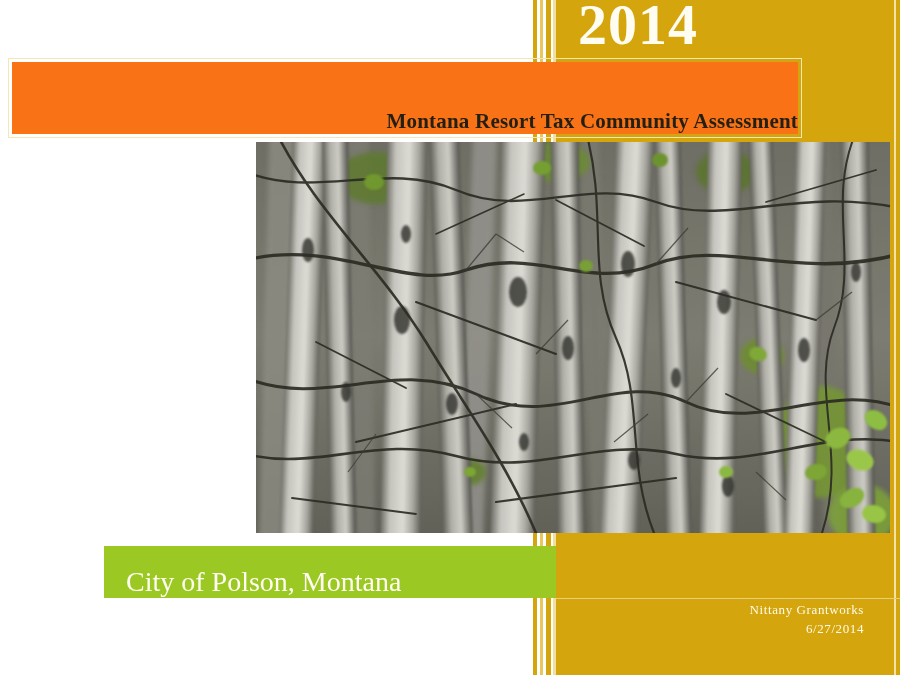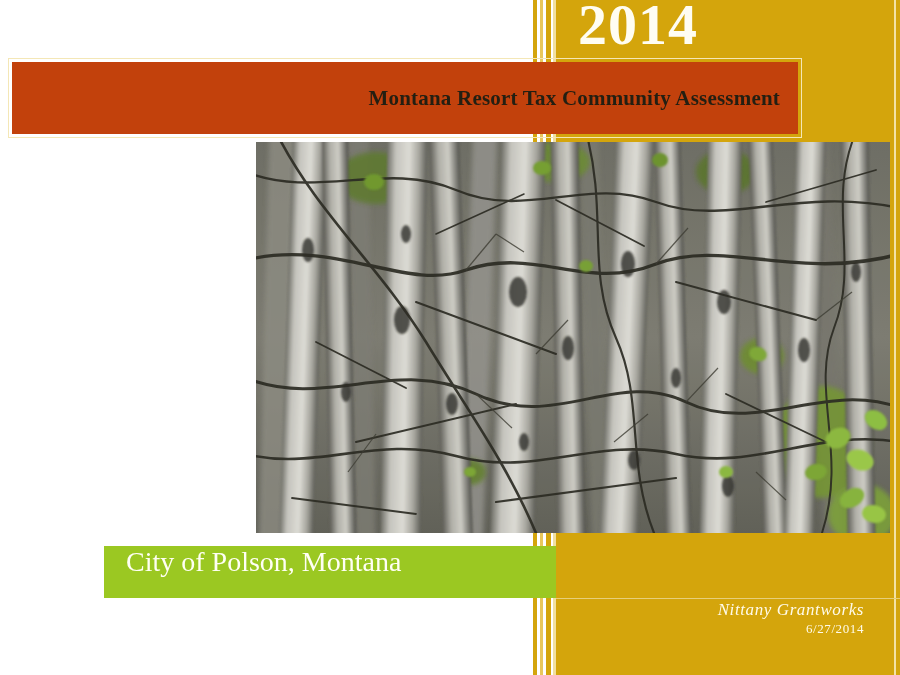--- a/index.html
+++ b/index.html
@@ -62,26 +62,25 @@
   .s3 { left: 16px; width: 5px; background: #D4A50C; }
   .s4 { left: 23px; width: 3px; background: #F0DFA0; }
 
   
   .title-banner {
     position: absolute;
     left: 12px;
     top: 62px;
     width: 786px;
     height: 72px;
-    background: #c2410c;
+    background: #f97316;
     box-sizing: border-box;
     display: flex;
-    align-items: center;
+    align-items: flex-end;
     justify-content: flex-end;
-    padding-right: 18px;
   }
   .title-banner-outline {
     position: absolute;
     left: 8px;
     top: 58px;
     width: 794px;
     height: 80px;
     border: 1px solid #F4E7B6;
     box-sizing: border-box;
     pointer-events: none;
@@ -122,21 +121,21 @@
 
   
   .subtitle-banner {
     position: absolute;
     left: 104px;
     top: 546px;
     width: 452px;
     height: 52px;
     background: #9BC822;
     display: flex;
-    align-items: flex-start;
+    align-items: flex-end;
     padding-left: 22px;
     box-sizing: border-box;
   }
   .subtitle-text {
     font-family: "Liberation Serif", "DejaVu Serif", serif;
     font-size: 28px;
     color: #FFFFF4;
     white-space: nowrap;
   }
 
@@ -144,24 +143,23 @@
   .footer {
     position: absolute;
     right: 36px;
     top: 600px;
     width: 300px;
     text-align: right;
     color: #FFFBEA;
     font-family: "Liberation Serif", "DejaVu Serif", serif;
   }
   .footer .f-author {
-    font-size: 17px;
+    font-size: 13px;
     letter-spacing: 0.6px;
     line-height: 19px;
-    font-style: italic;
   }
   .footer .f-date {
     font-size: 13px;
     font-weight: normal;
     letter-spacing: 0.6px;
     line-height: 20px;
   }
   .footer .f-copy {
     font-size: 10px;
     letter-spacing: 0.2px;

